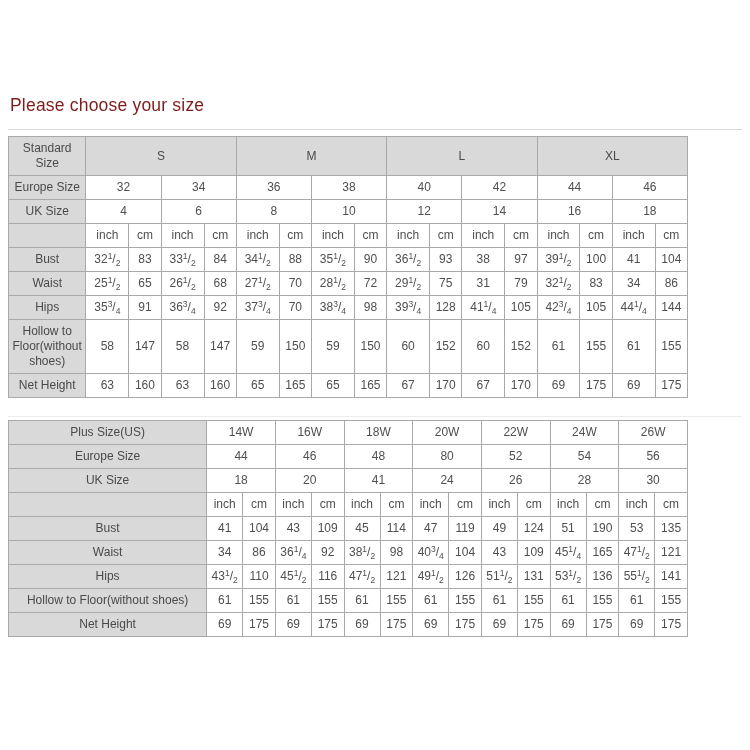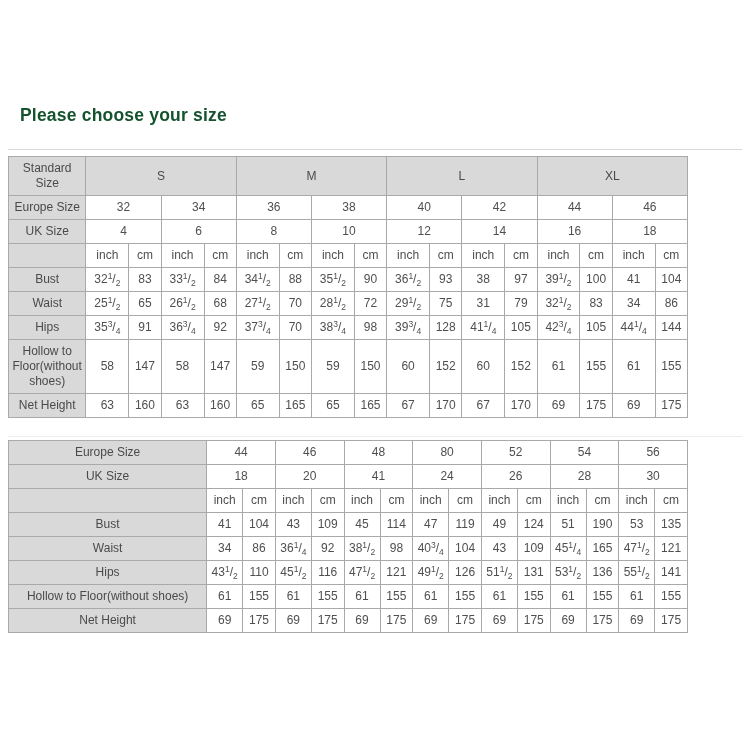--- a/index.html
+++ b/index.html
@@ -3,22 +3,22 @@
 <meta charset="utf-8">
 <style>
   html,body{margin:0;padding:0;background:#fff;}
   body{
     width:750px;height:750px;overflow:hidden;
     font-family:"Liberation Sans","DejaVu Sans",sans-serif;
     -webkit-font-smoothing:antialiased;
   }
   .page{padding:0 8px;}
   .page-title{
-    margin:12px;padding-top:93px;padding-bottom:11px;
-    font-size:17.5px;font-weight:700;color:#14532d;letter-spacing:.2px;
+    margin:2px;padding-top:93px;padding-bottom:11px;
+    font-size:17.5px;font-weight:400;color:#7f1d1d;letter-spacing:.2px;
   }
   .rule{border:0;border-top:1px solid #d8d8d8;margin:0 0 6px 0;}
   .rule-light{border:0;border-top:1px solid #ececec;margin:18px 0 3px 0;}
   table.size-table{
     border-collapse:collapse;table-layout:fixed;width:680px;padding-left:40px;
   }
   table.size-table td{
     border:1px solid #a9a9a9;
     text-align:center;vertical-align:middle;
     font-size:12px;line-height:1.25;color:#4f4f4f;
@@ -219,20 +219,30 @@
         <col style="width:4.82%">
       <col style="width:5.3%">
         <col style="width:4.82%">
       <col style="width:5.3%">
         <col style="width:4.82%">
       <col style="width:5.3%">
         <col style="width:4.82%">
     </colgroup>
     <tbody>
         <tr>
+          <td class="h">Plus Size(US)</td>
+          <td colspan="2">14W</td>
+          <td colspan="2">16W</td>
+          <td colspan="2">18W</td>
+          <td colspan="2">20W</td>
+          <td colspan="2">22W</td>
+          <td colspan="2">24W</td>
+          <td colspan="2">26W</td>
+        </tr>
+        <tr>
           <td class="h">Europe Size</td>
           <td colspan="2">44</td>
           <td colspan="2">46</td>
           <td colspan="2">48</td>
           <td colspan="2">80</td>
           <td colspan="2">52</td>
           <td colspan="2">54</td>
           <td colspan="2">56</td>
         </tr>
         <tr>

